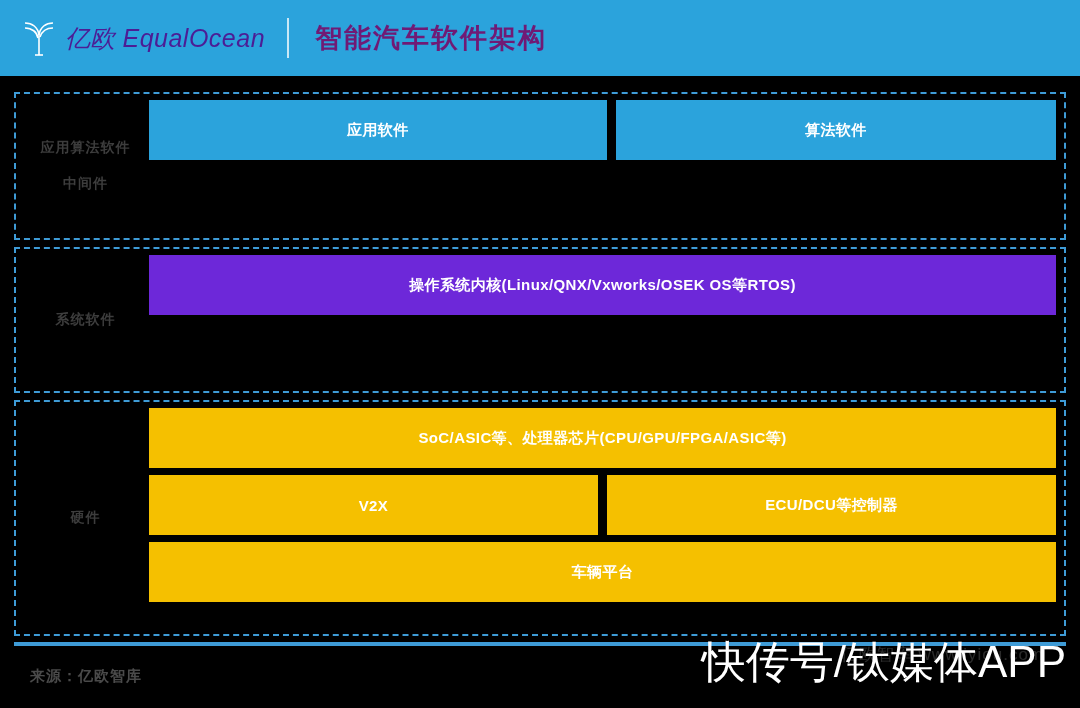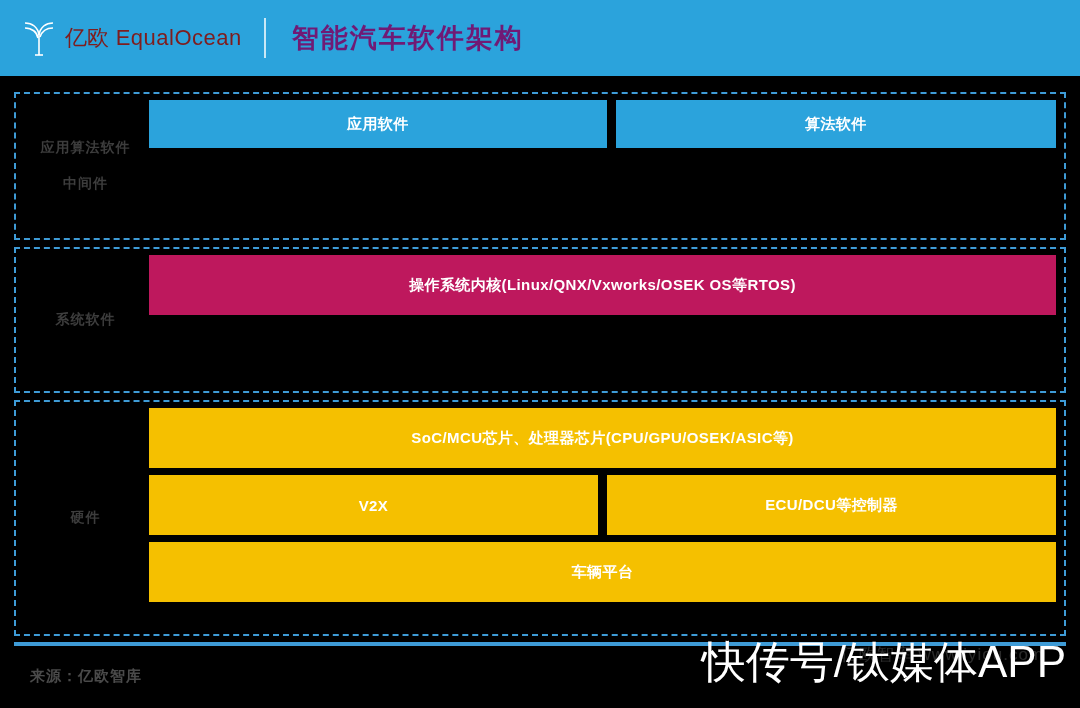--- a/index.html
+++ b/index.html
@@ -28,25 +28,26 @@
     display: flex;
     align-items: center;
     gap: 9px;
   }
   .brand-mark {
     width: 34px;
     height: 40px;
     flex: 0 0 auto;
   }
   .brand-text {
-    color: #7f1d1d;
-    font-size: 22px;
+    color: #4c1d95;
+    font-size: 25px;
     letter-spacing: .5px;
     white-space: nowrap;
     font-weight: 400;
+    font-style: italic;
   }
   .brand-text .cn { letter-spacing: 0px; }
   .header-divider {
     width: 2px;
     height: 40px;
     background: rgba(255,255,255,.75);
     margin: 0 26px 0 22px;
   }
   .header-title {
     color: #701a75;
@@ -104,24 +105,24 @@
     font-size: 15px;
     font-weight: bold;
     letter-spacing: .4px;
     text-align: center;
     box-sizing: border-box;
     padding: 0 6px;
     white-space: nowrap;
     overflow: hidden;
   }
   .cell.blue   { background: #2BA3DC; }
-  .cell.orange { background: #be185d; }
+  .cell.orange { background: #6d28d9; }
   .cell.yellow { background: #F5C000; }
 
-  .h-tall { height: 48px; }
+  .h-tall { height: 60px; }
   .h-std  { height: 57px; }
   .h-mid  { height: 60px; }
 
   .grow1 { flex: 1 1 0; }
   .grow-a { flex: 1.02 1 0; }
   .grow-b { flex: 0.98 1 0; }
 
   .g1 { height: 148px; }
   .g2 { height: 146px; }
   .g3 { height: 236px; }
@@ -213,21 +214,21 @@
       <div class="row">
         <div class="cell orange h-mid grow1">操作系统内核(Linux/QNX/Vxworks/OSEK OS等RTOS)</div>
       </div>
     </div>
   </div>
 
   <div class="group g3">
     <div class="group-label">硬件</div>
     <div class="group-rows">
       <div class="row">
-        <div class="cell yellow h-mid grow1">SoC/MCU芯片、处理器芯片(CPU/GPU/OSEK/ASIC等)</div>
+        <div class="cell yellow h-mid grow1">SoC/ASIC等、处理器芯片(CPU/GPU/FPGA/ASIC等)</div>
       </div>
       <div class="row">
         <div class="cell yellow h-mid grow1">V2X</div>
         <div class="cell yellow h-mid grow1">ECU/DCU等控制器</div>
       </div>
       <div class="row">
         <div class="cell yellow h-mid grow1">车辆平台</div>
       </div>
     </div>
   </div>

